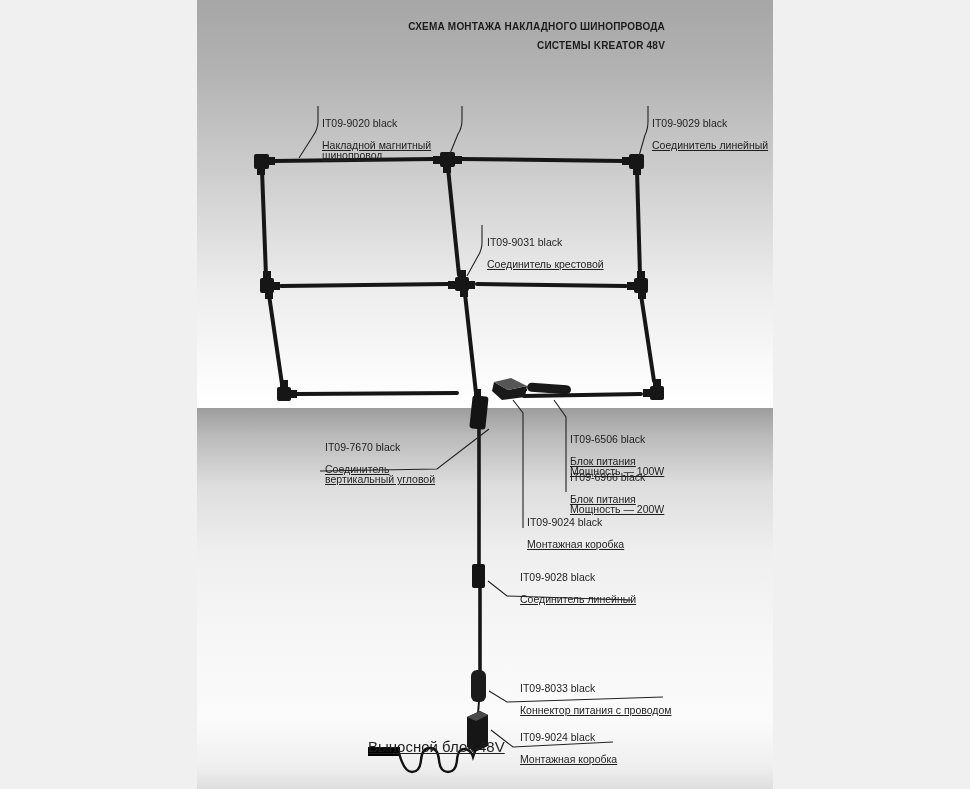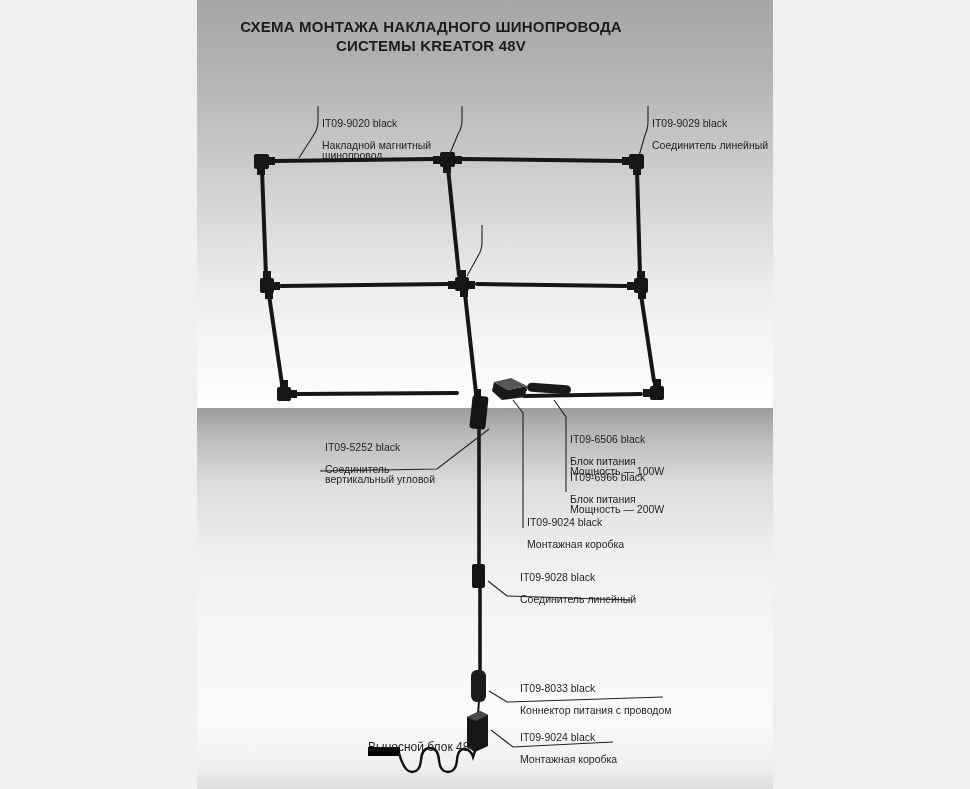--- a/index.html
+++ b/index.html
@@ -14,28 +14,28 @@
   .ceiling{
     position:absolute;left:0;top:0;width:576px;height:408px;
     background:linear-gradient(180deg,#a6a6a6 0%,#b3b3b3 18%,#cdcdcd 42%,#ececec 70%,#fbfbfb 92%,#ffffff 100%);
   }
   .wall{
     position:absolute;left:0;top:408px;width:576px;height:381px;
     background:linear-gradient(180deg,#9d9d9d 0%,#b9b9b9 7%,#dddddd 20%,#efefef 38%,#f7f7f7 62%,#fbfbfb 82%,#efefef 94%,#dedede 100%);
   }
   .title{
     position:absolute;left:197px;top:17px;width:468px;
-    text-align:center;font-size:15px;font-weight:700;line-height:19px;
+    text-align:right;font-size:10px;font-weight:700;line-height:19px;
     letter-spacing:.2px;color:#1c1c1c;white-space:pre-line;
   }
   svg{position:absolute;left:0;top:0;}
   .lbl{position:absolute;font-size:10.5px;line-height:10.5px;color:#1e1e1e;white-space:pre-line;}
   .lbl .code{font-weight:400;margin-bottom:1px;}
-  .lbl .desc{font-weight:400;}
-  .lbl.remote .desc{font-size:12px;}
+  .lbl .desc{font-weight:400;text-decoration:underline;}
+  .lbl.remote .desc{font-size:15px;}
 </style>
 </head>
 <body>
 
 <div class="stage">
   <div class="photo">
     <div class="ceiling"></div>
     <div class="wall"></div>
   </div>
 
@@ -154,22 +154,26 @@
 
   <div class="lbl" style="left:322px;top:107px">
     <div class="code">IT09-9020 black</div>
     <div class="desc">Накладной магнитный
 шинопровод</div>
   </div>
   <div class="lbl" style="left:652px;top:107px">
     <div class="code">IT09-9029 black</div>
     <div class="desc">Соединитель линейный</div>
   </div>
+  <div class="lbl" style="left:487px;top:226px">
+    <div class="code">IT09-9031 black</div>
+    <div class="desc">Соединитель крестовой</div>
+  </div>
   <div class="lbl" style="left:325px;top:431px">
-    <div class="code">IT09-5252 black</div>
+    <div class="code">IT09-7670 black</div>
     <div class="desc">Соединитель
 вертикальный угловой</div>
   </div>
   <div class="lbl" style="left:570px;top:423px">
     <div class="code">IT09-6506 black</div>
     <div class="desc">Блок питания
 Мощность — 100W</div>
   </div>
   <div class="lbl" style="left:570px;top:461px">
     <div class="code">IT09-6966 black</div>

